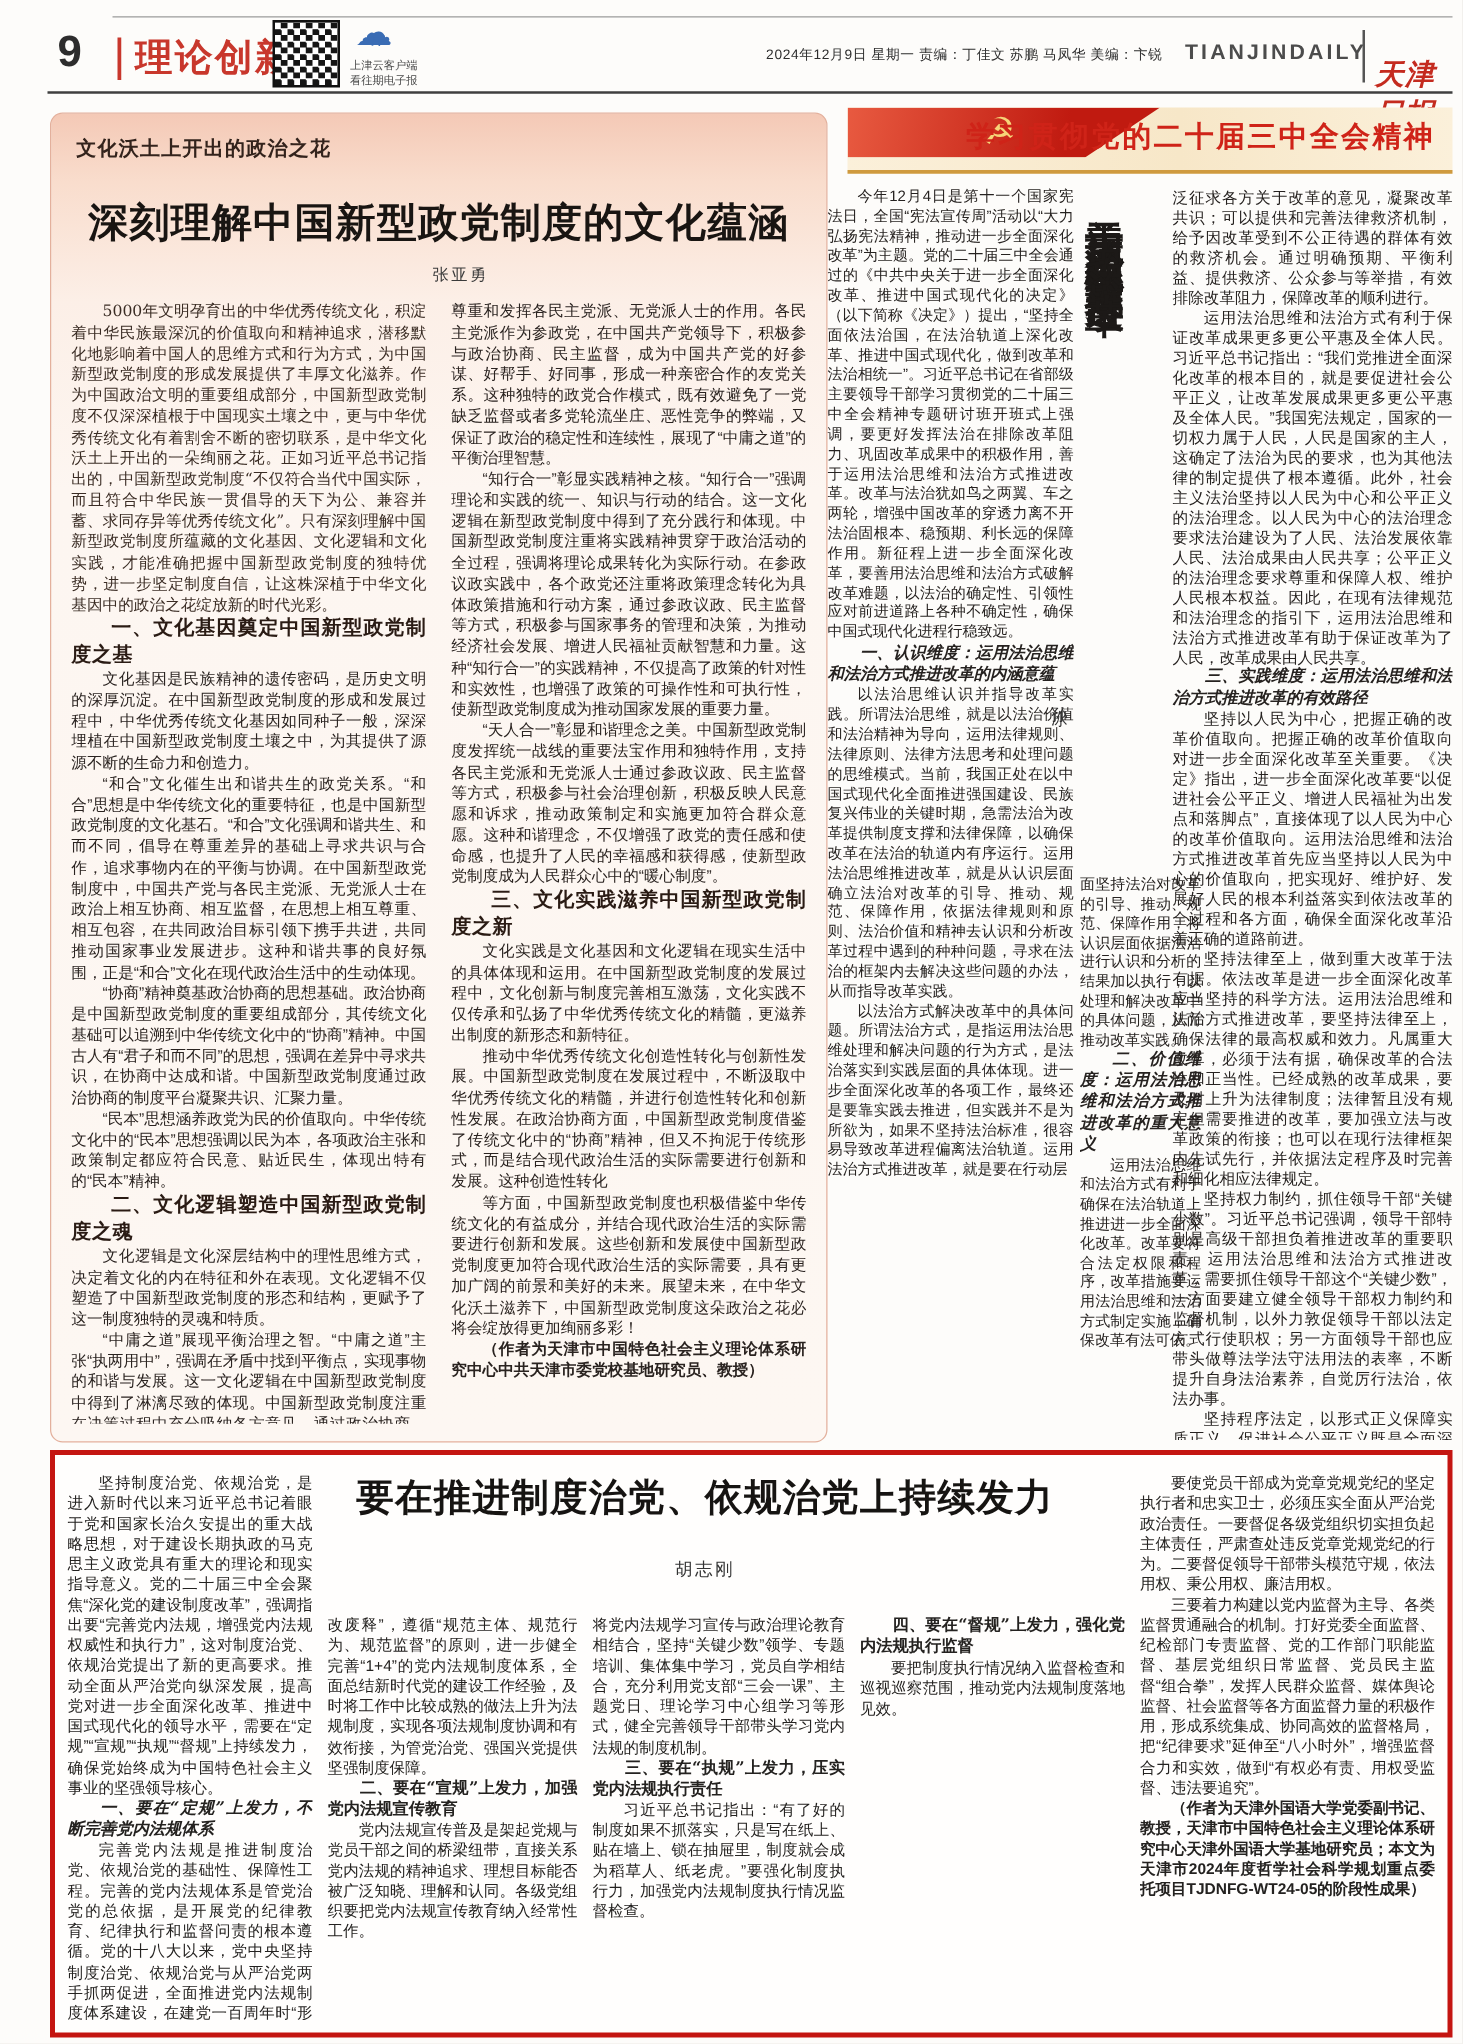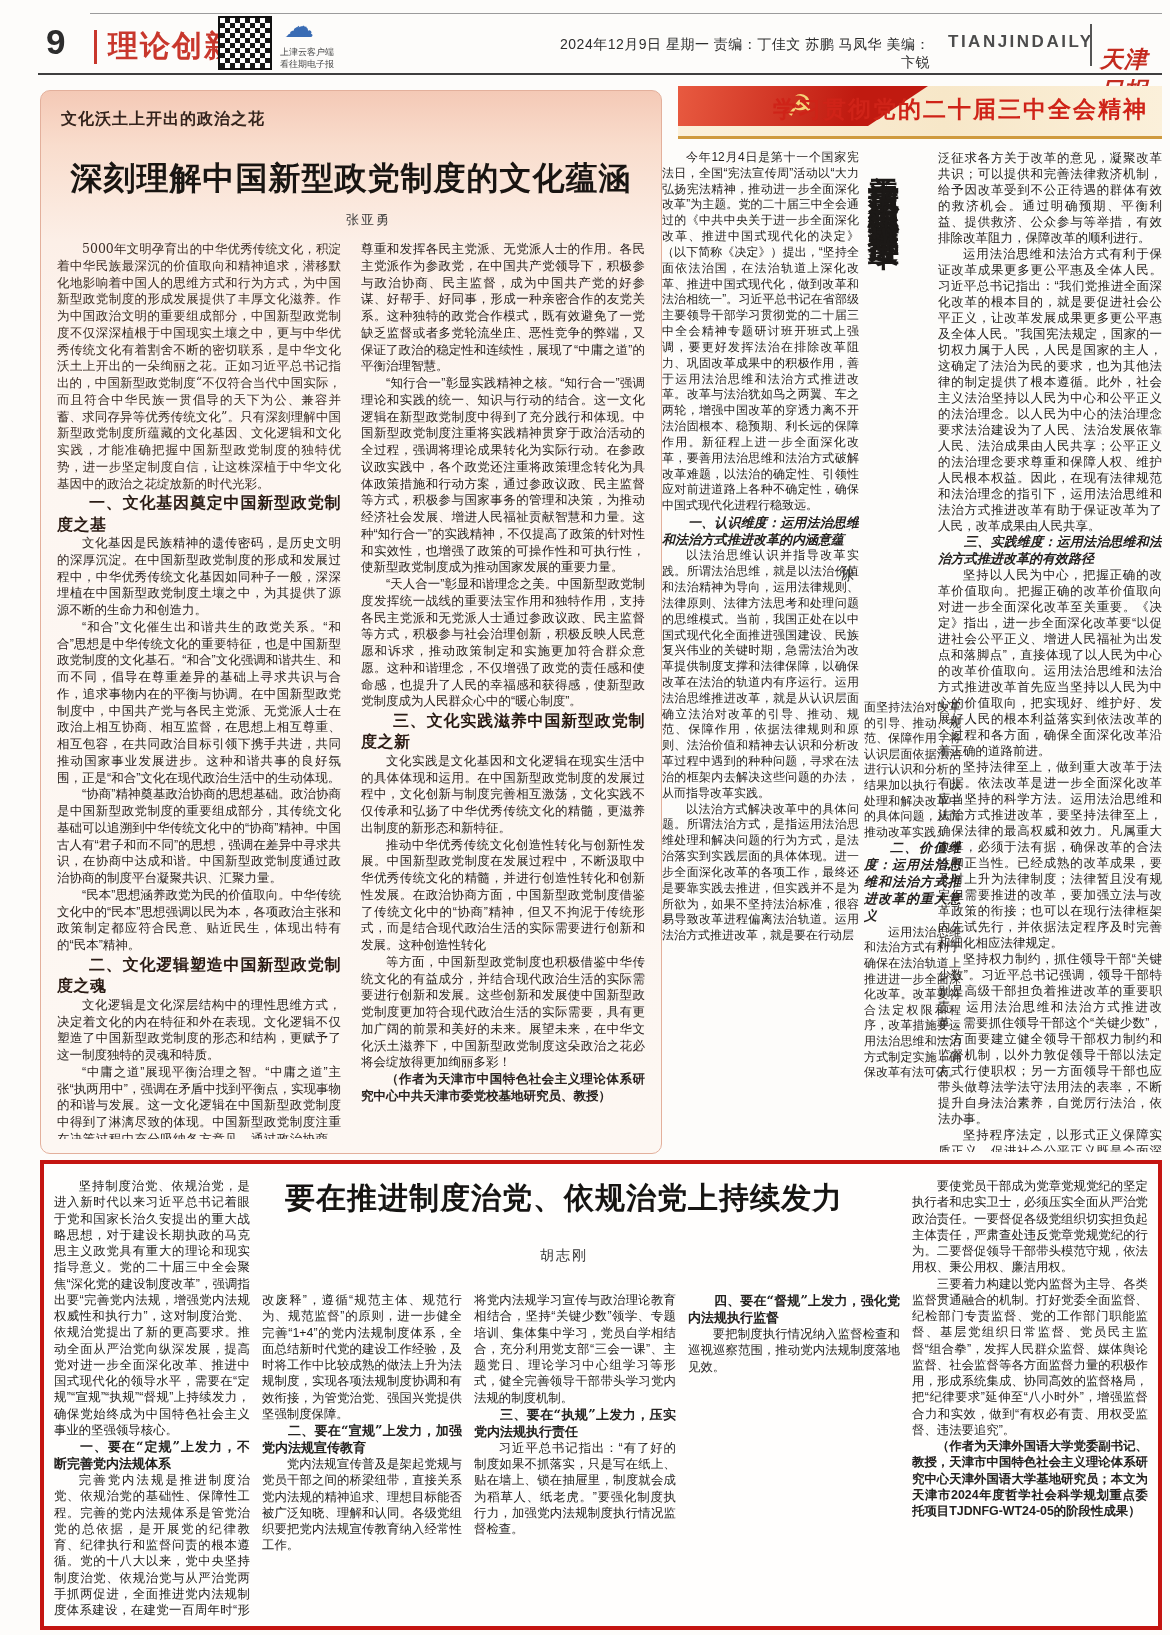--- a/index.html
+++ b/index.html
@@ -9,21 +9,21 @@
   
   .rule-thin{height:1px;background:#9b9b9b;}
   .rule-thick{height:2px;background:#3f3f3f;}
   .pageno{font-size:35px;font-weight:bold;color:#2d2d2d;}
   .section-red{font-size:30px;font-weight:bold;color:#c8372c;letter-spacing:2px;}
   .red-divider{width:3px;background:#c8372c;}
   .qr{background:repeating-conic-gradient(#151515 0% 25%, #ffffff 0% 50%) 0 0/10px 10px;border:2px solid #111;}
   .cloud{color:#3a6cb4;font-size:30px;line-height:1;}
   .cloud-char{position:absolute;left:13px;top:12px;font-size:11px;font-weight:bold;color:#3a6cb4;}
   .qr-cap{font-size:9px;color:#4a4a4a;line-height:1.35;}
-  .dateline{font-size:14px;color:#2d2d2d;letter-spacing:.5px;}
+  .dateline{font-size:11px;color:#2d2d2d;letter-spacing:.5px;}
   .m-en{font-size:17px;font-weight:bold;letter-spacing:2.5px;color:#4c4c4c;}
   .m-div{width:2px;background:#555;}
   .m-cn{font-family:"DejaVu Serif","Liberation Serif",serif;font-style:italic;font-weight:bold;
         font-size:23px;color:#c42b1f;letter-spacing:1px;margin-top:16px;}
   
   .art p{margin:0;text-indent:2em;text-align:justify;}
   .colbox{overflow:hidden;}
   .note{font-weight:bold;}
   
   .main-box{background:linear-gradient(180deg,#f4c9b6 0px,#f9ddcd 55px,#fcefe7 150px,#fdf6f1 300px,#fdf7f2 100%);
@@ -149,21 +149,21 @@
   </div>
 
   <div class="abs btm-box art" style="left:40px;top:1160px;width:1114px;height:462px;">
     <div class="abs" style="left:180px;top:14px;width:680px;">
       <div class="btm-title">要在推进制度治党、依规治党上持续发力</div>
       <div class="btm-byline" style="margin-top:28px;">胡志刚</div>
     </div>
 
     <div class="abs btm-col colbox" style="left:10px;top:14px;width:196px;bottom:10px;">
       <p>坚持制度治党、依规治党，是进入新时代以来习近平总书记着眼于党和国家长治久安提出的重大战略思想，对于建设长期执政的马克思主义政党具有重大的理论和现实指导意义。党的二十届三中全会聚焦“深化党的建设制度改革”，强调指出要“完善党内法规，增强党内法规权威性和执行力”，这对制度治党、依规治党提出了新的更高要求。推动全面从严治党向纵深发展，提高党对进一步全面深化改革、推进中国式现代化的领导水平，需要在“定规”“宣规”“执规”“督规”上持续发力，确保党始终成为中国特色社会主义事业的坚强领导核心。</p>
-      <p class="h-btm" style="text-indent:2em;">一、要在“定规”上发力，不断完善党内法规体系</p>
+      <p class="h-btm" style="text-indent:2em;font-style:italic;">一、要在“定规”上发力，不断完善党内法规体系</p>
       <p>完善党内法规是推进制度治党、依规治党的基础性、保障性工程。完善的党内法规体系是管党治党的总依据，是开展党的纪律教育、纪律执行和监督问责的根本遵循。党的十八大以来，党中央坚持制度治党、依规治党与从严治党两手抓两促进，全面推进党内法规制度体系建设，在建党一百周年时“形成比较完善的党内法规体系”。</p>
     </div>
 
     <div class="abs btm-col colbox" style="left:218px;top:128px;width:200px;bottom:10px;">
       <p style="text-indent:0;">改废释”，遵循“规范主体、规范行为、规范监督”的原则，进一步健全完善“1+4”的党内法规制度体系，全面总结新时代党的建设工作经验，及时将工作中比较成熟的做法上升为法规制度，实现各项法规制度协调和有效衔接，为管党治党、强国兴党提供坚强制度保障。</p>
       <p class="h-btm" style="text-indent:2em;">二、要在“宣规”上发力，加强党内法规宣传教育</p>
       <p>党内法规宣传普及是架起党规与党员干部之间的桥梁纽带，直接关系党内法规的精神追求、理想目标能否被广泛知晓、理解和认同。各级党组织要把党内法规宣传教育纳入经常性工作。</p>
     </div>
 
     <div class="abs btm-col colbox" style="left:430px;top:128px;width:202px;bottom:10px;">

